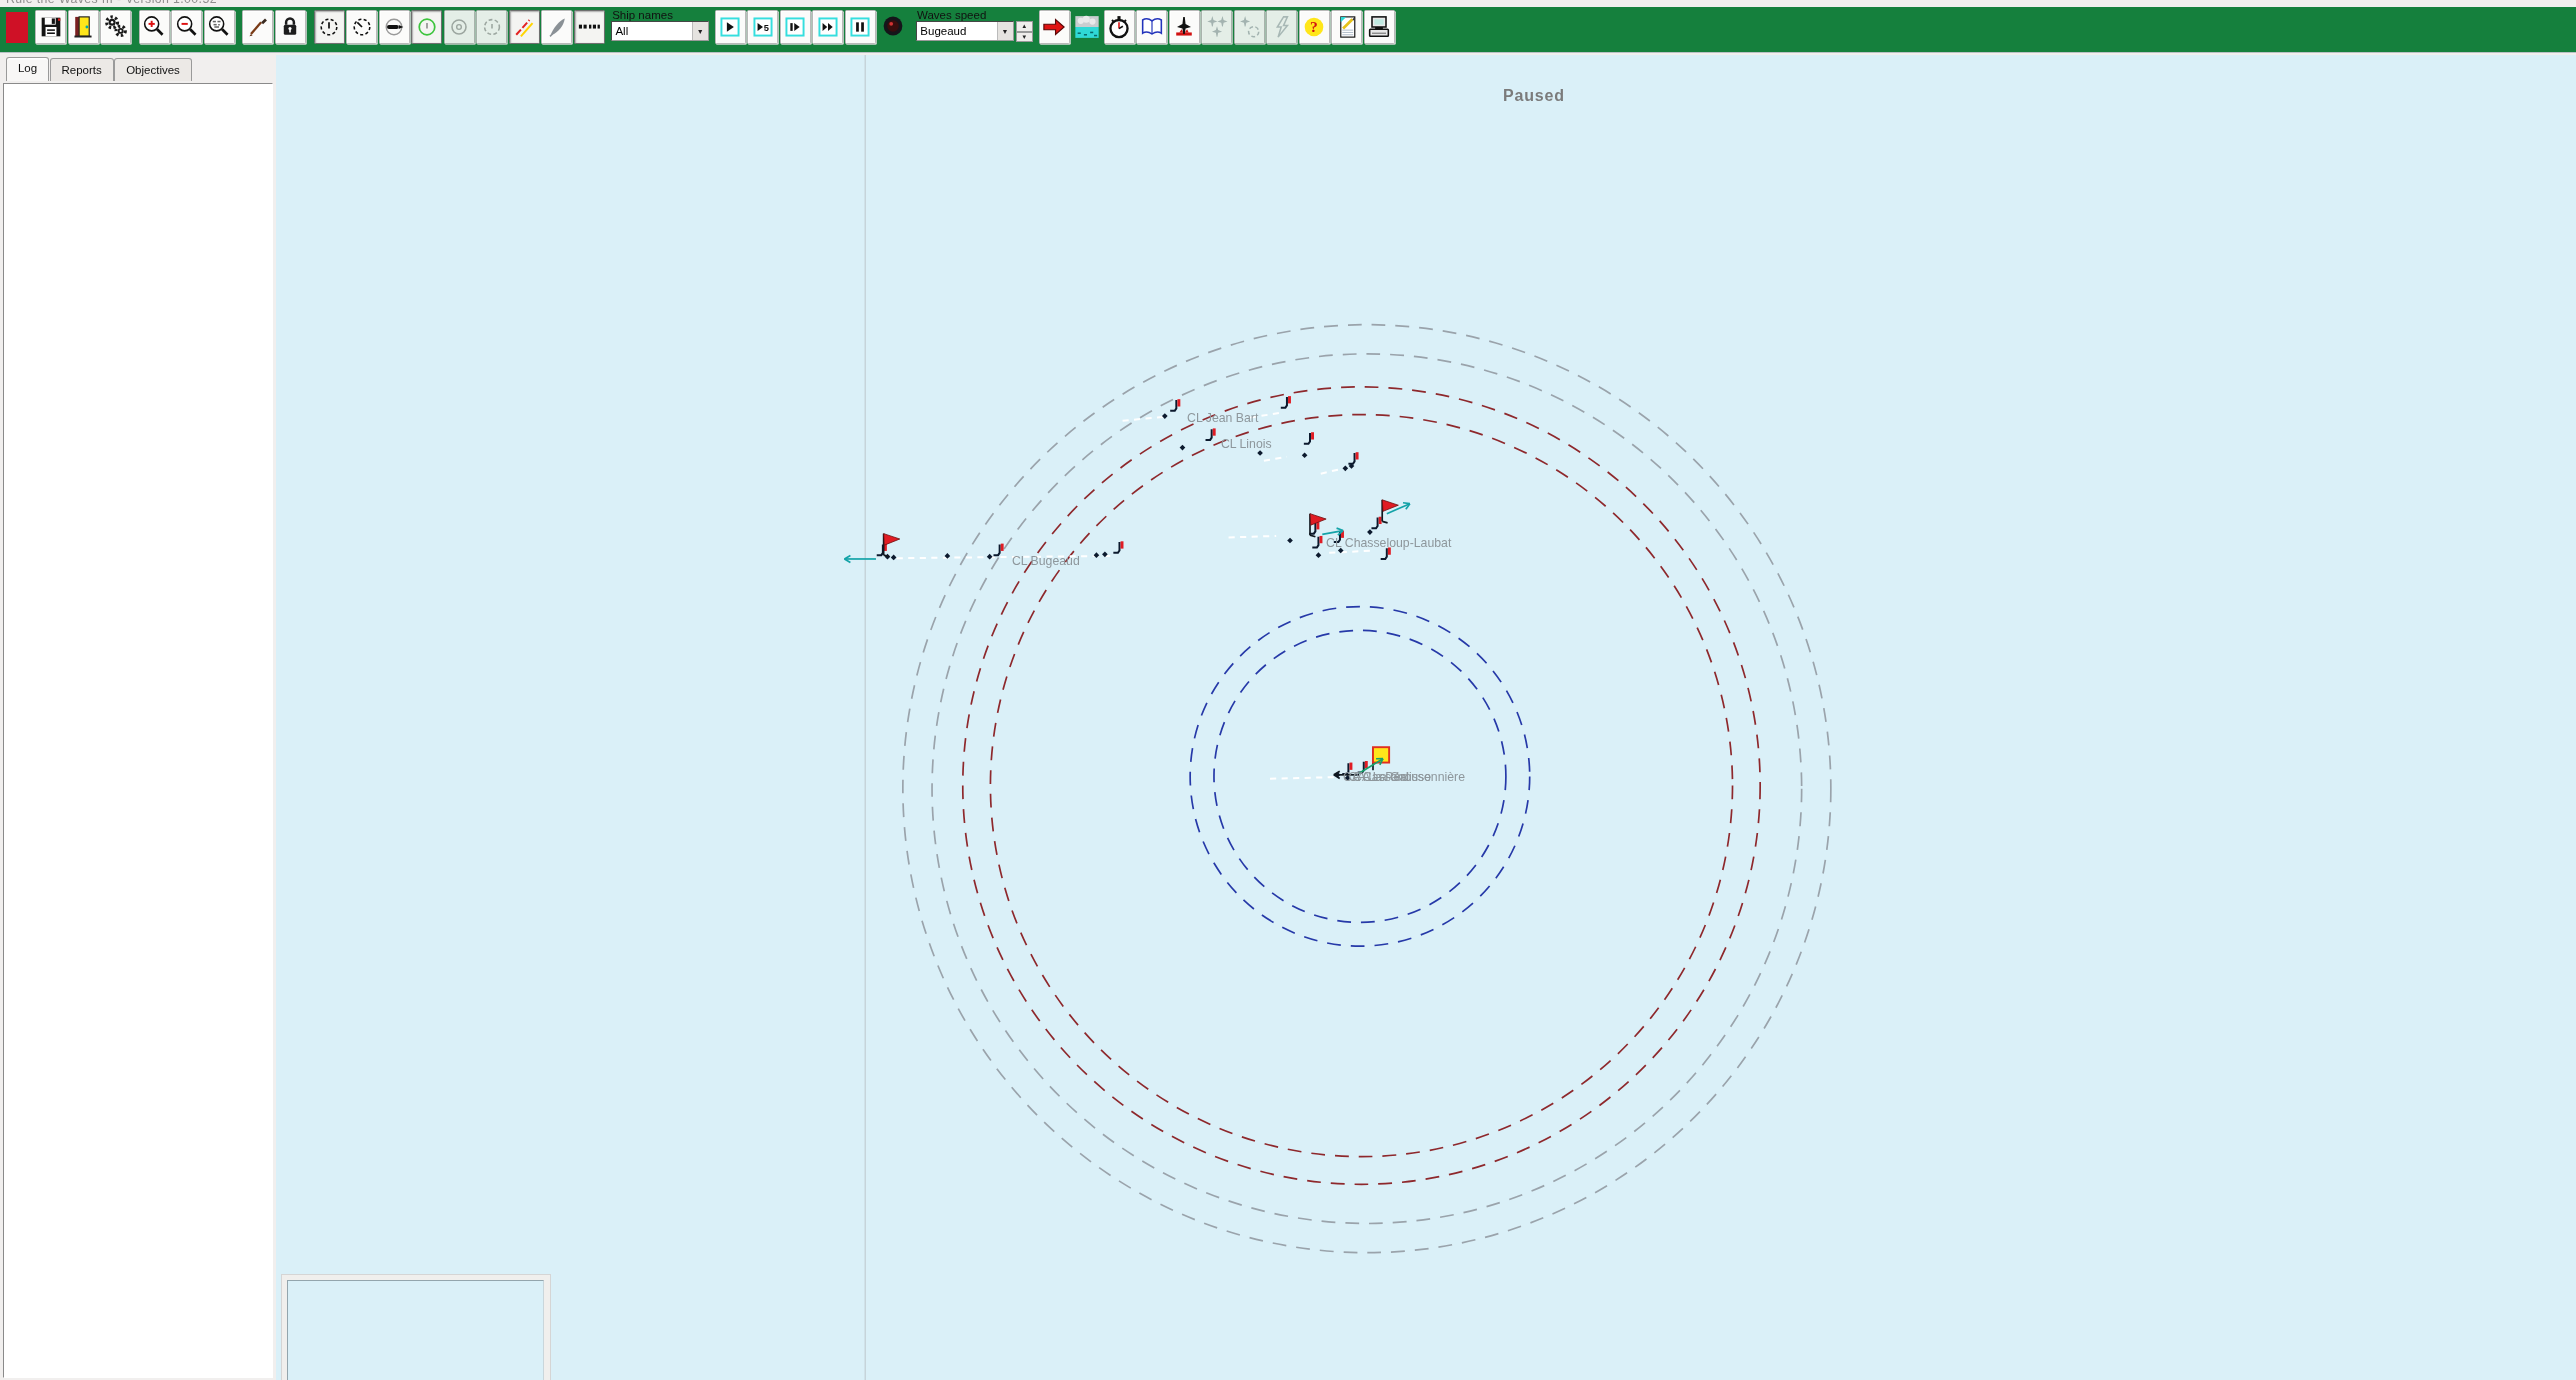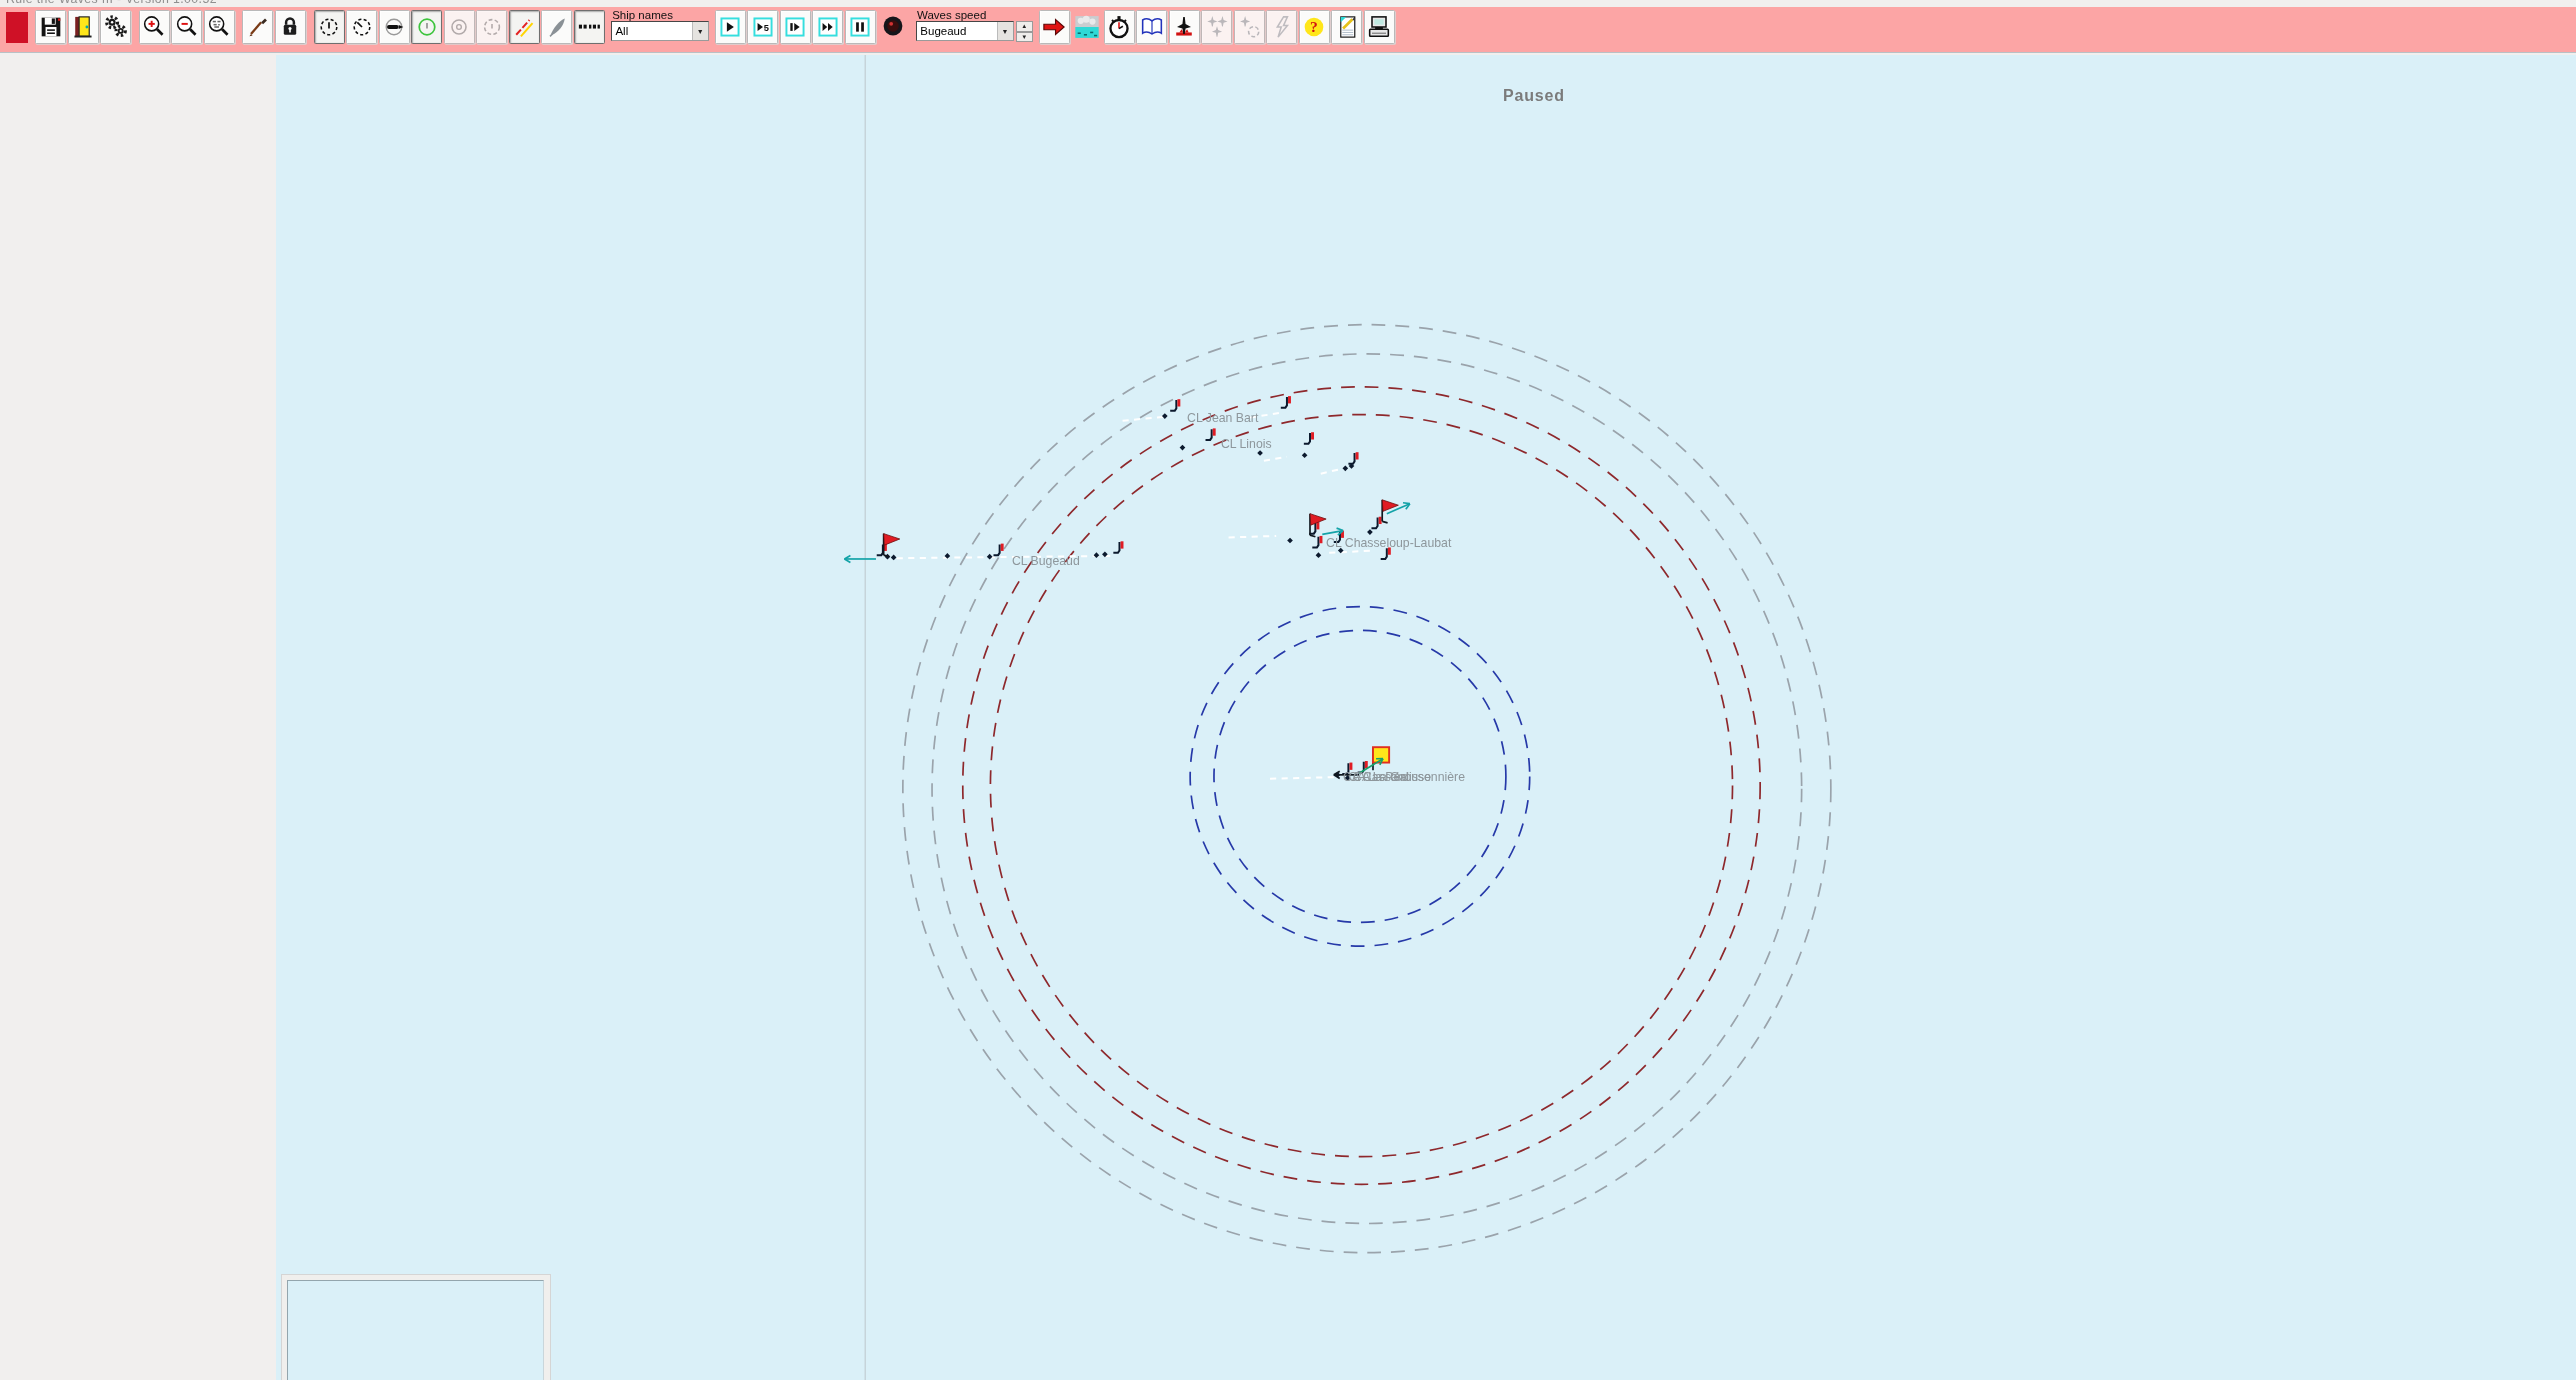--- a/index.html
+++ b/index.html
@@ -9,21 +9,21 @@
   .app { position:relative; width:2576px; height:1380px; }
 
   
   .titlebar { position:absolute; left:0; top:0; width:100%; height:7px;
     overflow:hidden; background:#f1efee; }
   .titlebar span { display:block; margin:-8.4px 0 0 6.1px; font-size:12.3px;
     color:#8f8f8f; letter-spacing:0.4px; }
 
   
   .toolbar { position:absolute; left:0; top:7px; width:100%; height:46px;
-    background:#fca5a5; border-bottom:1.5px solid #b9c1c6;
+    background:#15803d; border-bottom:1.5px solid #b9c1c6;
     display:flex; align-items:flex-start; padding:3.1px 0 0 4.6px; }
   .tb-group { display:flex; align-items:flex-start; }
   .tb-btn { width:31px; height:34px; margin-right:1.5px; background:#fbfbfa;
     border:0.8px solid #b9b9b9; border-radius:1.5px;
     box-shadow:0.8px 0.8px 0 #d8d8d8, inset 0.8px 0.8px 0 #ffffff;
     display:flex; align-items:center; justify-content:center; }
   .tb-btn svg { width:28px; height:28px; }
   .tb-btn.pressed { background:#f4f4f2;
     border-color:#6f6f6f; box-shadow:inset 0.8px 0.8px 1.5px #9a9a9a; }
   .tb-btn.disabled { opacity:.9; }
@@ -378,20 +378,28 @@
             <rect x="9" y="5" width="18" height="13" fill="#e8e8e8" stroke="#111" stroke-width="2"></rect>
             <rect x="12" y="8" width="12" height="7" fill="#bfe8e0"></rect>
             <rect x="6" y="21" width="24" height="9" rx="1" fill="#e8e8e8" stroke="#111" stroke-width="2"></rect>
             <line x1="9" y1="26" x2="27" y2="26" stroke="#777" stroke-width="1.5"></line>
             <rect x="13" y="18" width="10" height="3" fill="#111"></rect>
           </svg>
         </div>
       </div>
   </div>
 
+  <div class="sidebar">
+    <div class="tabbar" id="tabbar">
+        <div class="tab active">Log</div>
+        <div class="tab">Reports</div>
+        <div class="tab">Objectives</div>
+      </div>
+    <div class="log-box"></div>
+  </div>
 
   <div class="map">
     <svg class="layer" id="map-svg" width="2300" height="1326" viewBox="360 71 2994 1726">
         <circle cx="1780" cy="1026" r="604" fill="none" stroke="#9aa3ab" stroke-width="2.2" stroke-dasharray="18 13"></circle>
         <circle cx="1780" cy="1026" r="566" fill="none" stroke="#9aa3ab" stroke-width="2.2" stroke-dasharray="18 13"></circle>
         <circle cx="1773" cy="1022" r="519" fill="none" stroke="#8e282c" stroke-width="2.2" stroke-dasharray="18 13"></circle>
         <circle cx="1773" cy="1022" r="483" fill="none" stroke="#8e282c" stroke-width="2.2" stroke-dasharray="18 13"></circle>
         <circle cx="1771" cy="1010" r="221" fill="none" stroke="#2639a8" stroke-width="2.2" stroke-dasharray="18 13"></circle>
         <circle cx="1771" cy="1010" r="190" fill="none" stroke="#2639a8" stroke-width="2.2" stroke-dasharray="18 13"></circle>
         <line x1="1127" y1="71" x2="1127" y2="1797" stroke="#c2ced4" stroke-width="1.6"></line>

